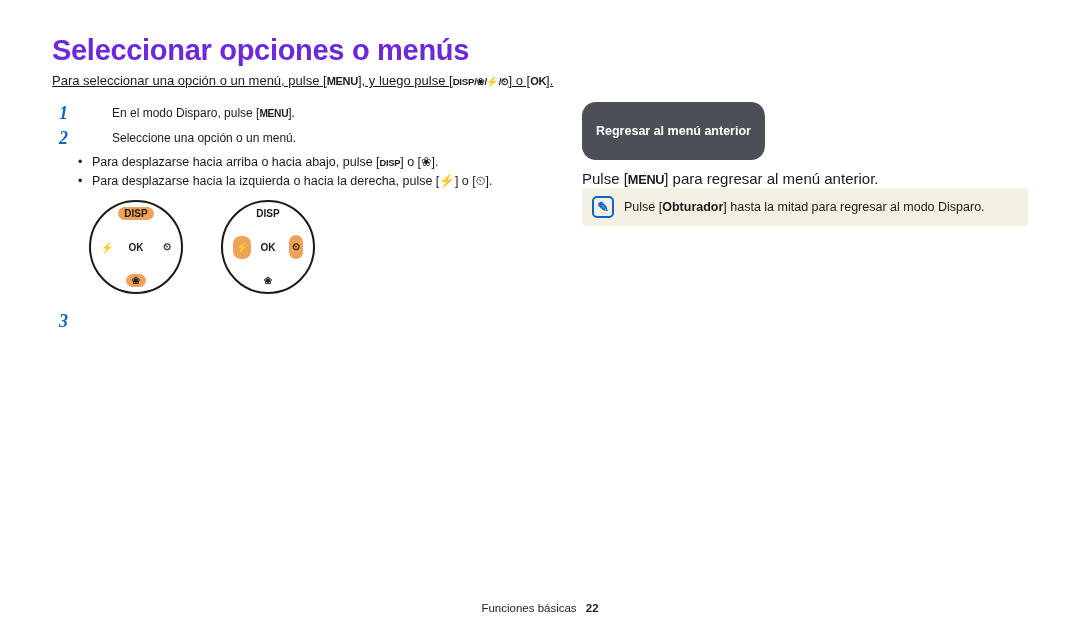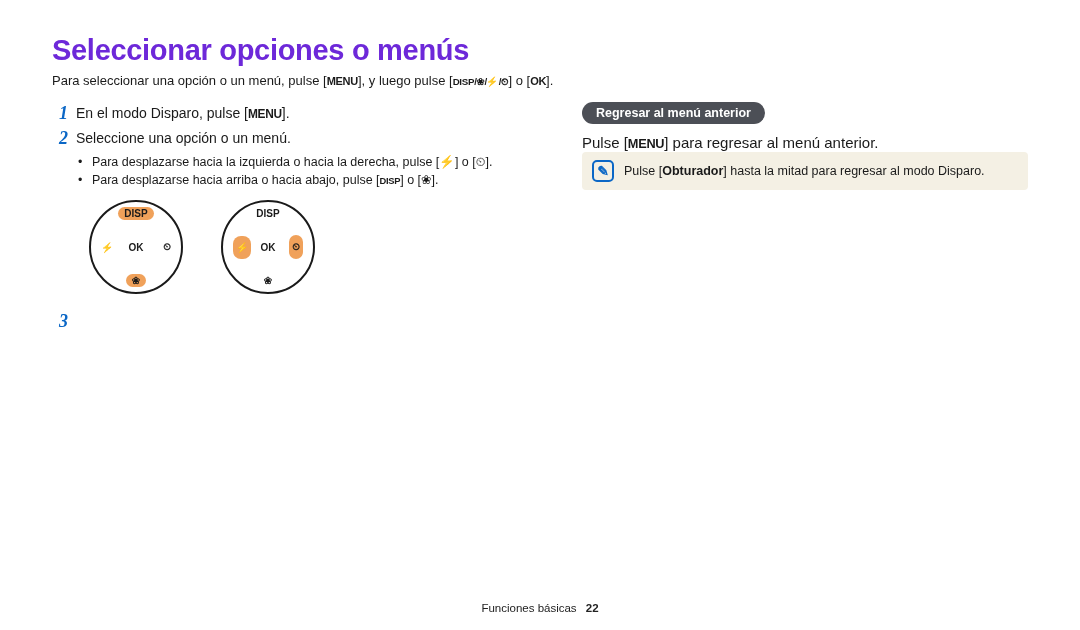--- a/index.html
+++ b/index.html
@@ -15,20 +15,21 @@
   h1 {
     color: #6d28d9;
     font-size: 29px;
     font-weight: 700;
     letter-spacing: -0.3px;
     margin-bottom: 6px;
   }
   .intro {
     font-size: 13px;
     margin-bottom: 14px;
+    text-decoration: underline;
   }
   .columns {
     display: flex;
     gap: 30px;
   }
   .col-left { width: 500px; }
   .col-right { flex: 1; }
   .step {
     display: flex;
     align-items: flex-start;
@@ -39,22 +40,23 @@
     color: #0b67c6;
     font-style: italic;
     font-weight: 600;
     font-size: 18px;
     line-height: 22px;
     width: 16px;
     text-align: right;
     font-family: Georgia, "Times New Roman", serif;
   }
   .step-text {
-    font-size: 14px;
+    font-size: 12px;
     line-height: 22px;
+    margin-left: 36px;
   }
   ul.sub {
     list-style: none;
     margin: 4px 0 10px 26px;
     font-size: 12.5px;
     line-height: 18px;
   }
   ul.sub li::before {
     content: "•";
     margin-right: 6px;
@@ -98,21 +100,21 @@
     padding: 1px 6px;
   }
   .hl-side { padding: 6px 3px; border-radius: 8px; }
 
   .badge {
     display: inline-block;
     background: #4c4f56;
     color: #ffffff;
     font-size: 12.5px;
     font-weight: 600;
-    padding: 4px 14px;
+    padding: 22px 14px;
     border-radius: 14px;
     margin-bottom: 10px;
   }
   .right-body {
     font-size: 15px;
     margin-bottom: 1px;
   }
   .note-box {
     background: #f4f0e4;
     border-radius: 4px;
@@ -168,24 +170,24 @@
       </div>
     </div>
 
     <div class="step">
       <div class="step-num">2</div>
       <div class="step-text">Seleccione una opción o un menú.</div>
     </div>
 
     <ul class="sub">
       <li>
-        <span>Para desplazarse hacia la izquierda o hacia la derecha, pulse [</span><span class="glyph">⚡</span><span>] o [</span><span class="glyph">⏲</span><span>].</span>
+        <span>Para desplazarse hacia arriba o hacia abajo, pulse [</span><span class="icon-label small">DISP</span><span>] o [</span><span class="glyph">❀</span><span>].</span>
       </li>
       <li>
-        <span>Para desplazarse hacia arriba o hacia abajo, pulse [</span><span class="icon-label small">DISP</span><span>] o [</span><span class="glyph">❀</span><span>].</span>
+        <span>Para desplazarse hacia la izquierda o hacia la derecha, pulse [</span><span class="glyph">⚡</span><span>] o [</span><span class="glyph">⏲</span><span>].</span>
       </li>
     </ul>
 
     <div class="dials">
       <div class="dial-wrap">
         <div class="dial">
           <div class="seg top"><span class="hl">DISP</span></div>
           <div class="seg bottom"><span class="hl glyph">❀</span></div>
           <div class="seg left">
               <span class="glyph">⚡</span>

